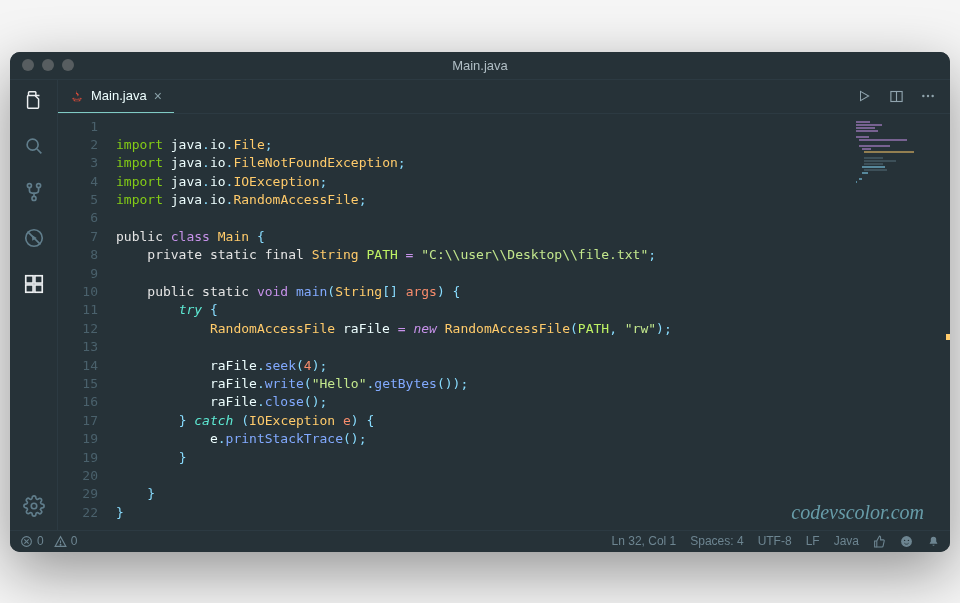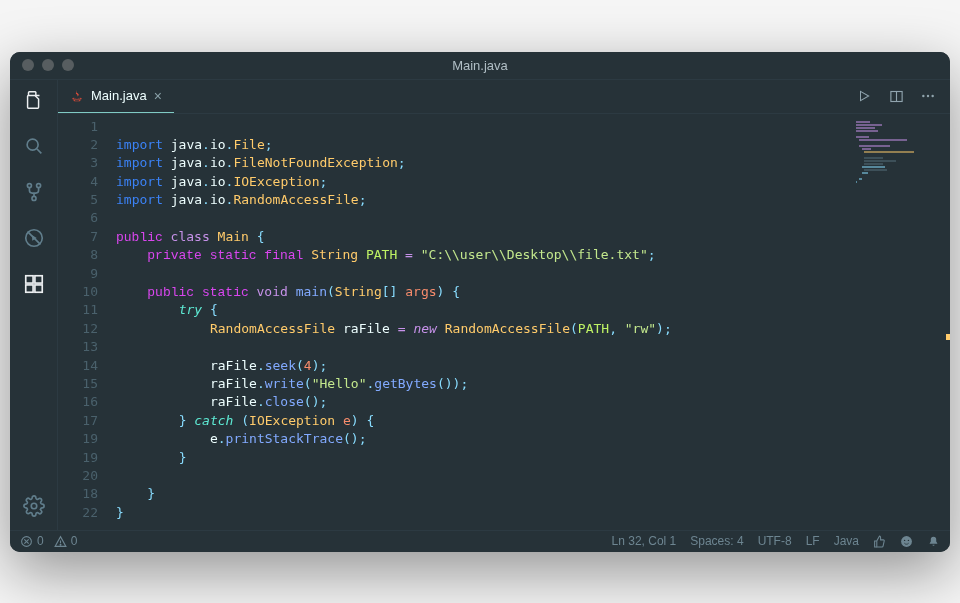--- a/index.html
+++ b/index.html
@@ -175,22 +175,22 @@
     font-size: 12px;
     color: #6d8591;
     padding: 0 10px;
     gap: 14px;
   }
   .status-left { display: flex; align-items: center; gap: 10px; }
   .status-right { margin-left: auto; display: flex; align-items: center; gap: 14px; }
   .status-item { display: flex; align-items: center; gap: 4px; cursor: pointer; }
 
   
-  .kw-import { color: #3b82f6; }
-  .kw-mod    { color: #d946ef; font-family: Liberation Mono, monospace; }
+  .kw-import { color: #84cc16; }
+  .kw-mod    { color: #e5e5e5; }
   .kw-ctrl   { color: #5eead4; font-style: italic; }
   .kw-type   { color: #c792ea; }
   .kw-new    { color: #c792ea; font-style: italic; }
   .cls       { color: #ffcb6b; }
   .fn        { color: #82aaff; }
   .var       { color: #eeffff; }
   .param     { color: #f78c6c; }
   .str       { color: #c3e88d; }
   .num       { color: #f78c6c; }
   .const     { color: #bef264; }
@@ -311,21 +311,21 @@
             <div>11</div>
             <div>12</div>
             <div>13</div>
             <div>14</div>
             <div>15</div>
             <div>16</div>
             <div>17</div>
             <div>19</div>
             <div>19</div>
             <div>20</div>
-            <div>18</div>
+            <div>29</div>
             <div>22</div>
           </div>
         <div class="code" id="code"><div class="line"></div><div class="line"><span class="kw-import">import</span><span></span><span class="pkg"> java</span><span class="punct">.</span><span class="pkg">io</span><span class="punct">.</span><span class="cls">File</span><span class="punct">;</span></div><div class="line"><span class="kw-import">import</span><span class="pkg"> java</span><span class="punct">.</span><span class="pkg">io</span><span class="punct">.</span><span class="cls">FileNotFoundException</span><span class="punct">;</span></div><div class="line"><span class="kw-import">import</span><span class="pkg"> java</span><span class="punct">.</span><span class="pkg">io</span><span class="punct">.</span><span class="cls">IOException</span><span class="punct">;</span></div><div class="line"><span class="kw-import">import</span><span class="pkg"> java</span><span class="punct">.</span><span class="pkg">io</span><span class="punct">.</span><span class="cls">RandomAccessFile</span><span class="punct">;</span></div><div class="line"></div><div class="line"><span class="kw-mod">public </span><span class="kw-type">class </span><span class="cls">Main</span><span></span><span class="punct"> {</span></div><div class="line"><span>    </span><span class="kw-mod">private static final </span><span class="cls">String</span><span class="const"> PATH</span><span class="op"> = </span><span class="str">"C:\\user\\Desktop\\file.txt"</span><span class="punct">;</span></div><div class="line"></div><div class="line"><span>    </span><span class="kw-mod">public static </span><span class="kw-type">void </span><span class="fn">main</span><span class="punct">(</span><span class="cls">String</span><span class="punct">[] </span><span class="param">args</span><span class="punct">) {</span></div><div class="line"><span>        </span><span class="kw-ctrl">try</span><span class="punct"> {</span></div><div class="line"><span>            </span><span class="cls">RandomAccessFile</span><span class="var"> raFile</span><span class="op"> = </span><span class="kw-new">new </span><span class="cls">RandomAccessFile</span><span class="punct">(</span><span class="const">PATH</span><span class="punct">, </span><span class="str">"rw"</span><span class="punct">);</span></div><div class="line"></div><div class="line"><span>            </span><span class="var">raFile</span><span class="punct">.</span><span class="fn">seek</span><span class="punct">(</span><span class="num">4</span><span class="punct">);</span></div><div class="line"><span>            </span><span class="var">raFile</span><span class="punct">.</span><span class="fn">write</span><span class="punct">(</span><span class="str">"Hello"</span><span class="punct">.</span><span class="fn">getBytes</span><span class="punct">());</span></div><div class="line"><span>            </span><span class="var">raFile</span><span class="punct">.</span><span class="fn">close</span><span class="punct">();</span></div><div class="line"><span>        </span><span class="punct">} </span><span class="kw-ctrl">catch</span><span class="punct"> (</span><span class="cls">IOException</span><span class="param"> e</span><span class="punct">) {</span></div><div class="line"><span>            </span><span class="var">e</span><span class="punct">.</span><span class="fn">printStackTrace</span><span class="punct">();</span></div><div class="line"><span>        </span><span class="punct">}</span></div><div class="line"></div><div class="line"><span>    </span><span class="punct">}</span></div><div class="line"><span class="punct">}</span></div></div>
         <div class="minimap" id="minimap">
             <div class="m" style="margin-left: 0px; width: 0px; background: transparent;"></div>
             <div class="m" style="margin-left: 0px; width: 14px; background: rgb(199, 146, 234);"></div>
             <div class="m" style="margin-left: 0px; width: 25.9px; background: rgb(199, 146, 234);"></div>
             <div class="m" style="margin-left: 0px; width: 18.9px; background: rgb(199, 146, 234);"></div>
             <div class="m" style="margin-left: 0px; width: 22.4px; background: rgb(199, 146, 234);"></div>
             <div class="m" style="margin-left: 0px; width: 0px; background: transparent;"></div>
@@ -340,20 +340,21 @@
             <div class="m" style="margin-left: 8.4px; width: 31.5px; background: rgb(84, 110, 122);"></div>
             <div class="m" style="margin-left: 8.4px; width: 18.9px; background: rgb(84, 110, 122);"></div>
             <div class="m" style="margin-left: 5.6px; width: 23.1px; background: rgb(137, 221, 255);"></div>
             <div class="m" style="margin-left: 8.4px; width: 22.4px; background: rgb(84, 110, 122);"></div>
             <div class="m" style="margin-left: 5.6px; width: 6.3px; background: rgb(137, 221, 255);"></div>
             <div class="m" style="margin-left: 0px; width: 0px; background: transparent;"></div>
             <div class="m" style="margin-left: 2.8px; width: 3.5px; background: rgb(137, 221, 255);"></div>
             <div class="m" style="margin-left: 0px; width: 0.7px; background: rgb(137, 221, 255);"></div>
           </div>
         <div class="scroll-indicator"></div>
+        <div class="watermark">codevscolor.com</div>
       </div>
 
     </div>
   </div>
 
   <div class="statusbar">
     <div class="status-left">
       <div class="status-item">
         <svg width="13" height="13" viewBox="0 0 24 24" fill="none" stroke="currentColor" stroke-width="2">
             <circle cx="12" cy="12" r="9"></circle>

